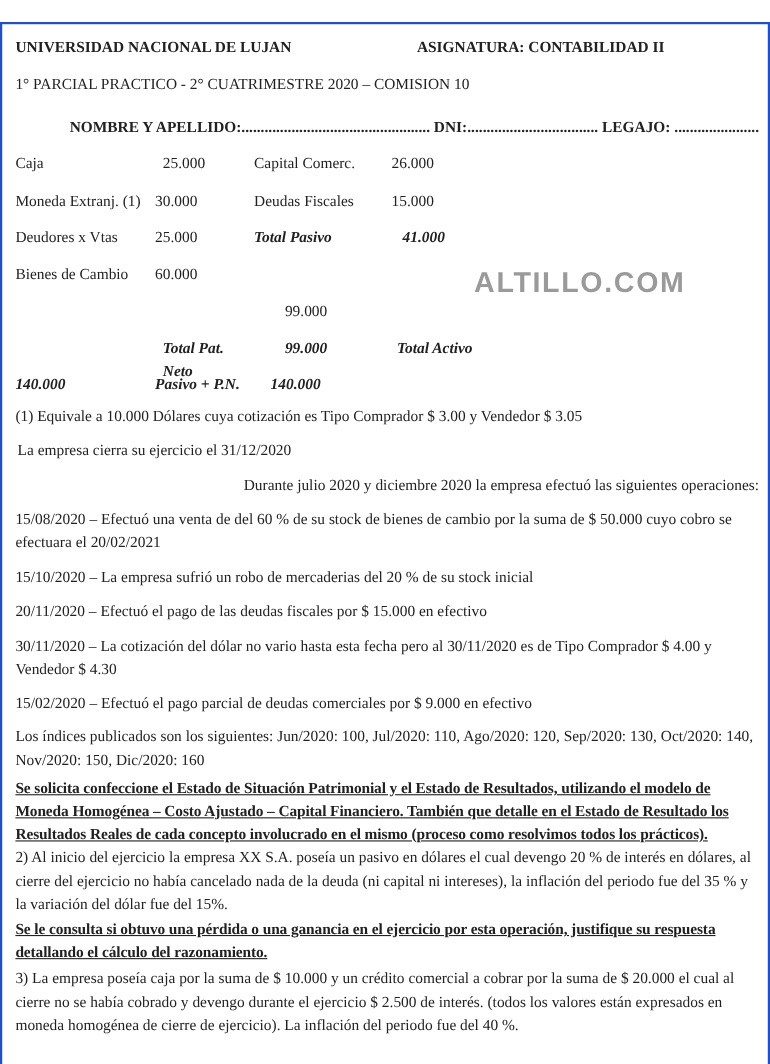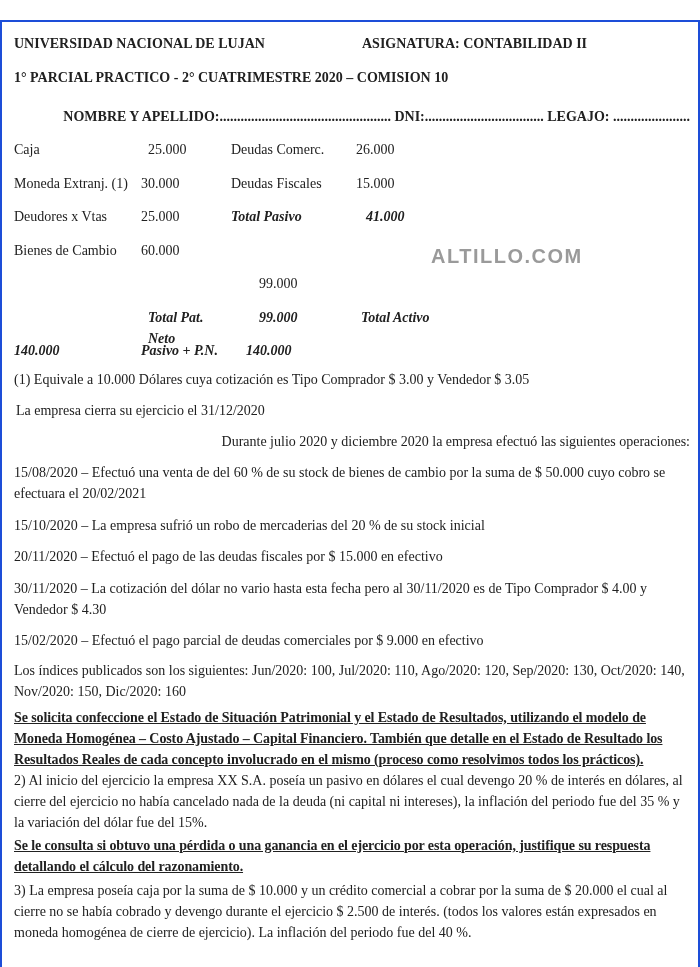--- a/index.html
+++ b/index.html
@@ -13,22 +13,22 @@
     overflow:hidden;
     font-family:"Liberation Serif","DejaVu Serif",serif;
     font-size:14px; line-height:21px;
     color:#212121;
     margin-top:20px;
   }
   p { margin:0; }
   .b { font-weight:bold;font-style:italic; }
   .bu { font-weight:bold; text-decoration:underline; }
   .hdr-row { position:relative; height:21px; font-weight:bold; }
-  .hdr-right { position:absolute; left:348px; top:0; }
-  .exam-title { margin-top:13px; font-weight:bold; }
+  .hdr-right { position:absolute; left:365px; top:0; }
+  .exam-title { margin-top:13px; font-weight:normal; }
   .student-line { margin-top:18px; font-weight:bold; white-space:nowrap;text-align:right; }
   .intro { margin-top:9px; }
   .stmt {
     margin-top:12px;
     display:grid;
     grid-template-columns:127px 90px 125px auto;
     grid-template-rows:repeat(6,33.5px) 21px;
   }
   .stmt span { display:block; }
   .pad7  { padding-left:7px; }
@@ -45,21 +45,21 @@
   .op4 { margin-top:11px; }
   .op5 { margin-top:10px; }
   .indices { margin-top:9px; }
   .request1 { margin-top:5px; letter-spacing:-0.1px; }
   .q2 { margin-top:0; }
   .request2 { margin-top:2px; letter-spacing:-0.1px; }
   .q3 { margin-top:3px; }
   .watermark {
     position:absolute; left:429px; top:220px;
     font-family:"Liberation Sans","DejaVu Sans",sans-serif;
-    font-weight:bold; font-size:20px; line-height:28px;
+    font-weight:bold; font-size:26px; line-height:28px;
     color:#9a9a9a; letter-spacing:1.5px;
     user-select:none;
   }
 </style>
 </head>
 <body>
 
 <div class="page">
 
   <div class="hdr-row">
@@ -68,21 +68,21 @@
   </div>
 
   <p class="exam-title">1° PARCIAL PRACTICO - 2° CUATRIMESTRE 2020 – COMISION 10</p>
 
   <p class="student-line">NOMBRE Y APELLIDO:................................................. DNI:.................................. LEGAJO: ......................</p>
 
 
   <div class="stmt">
     <span>Caja</span>
     <span class="pad7">25.000</span>
-    <span>Deudas Comerc.</span>
+    <span>Capital Comerc.</span>
     <span>26.000</span>
 
     <span>Moneda Extranj. (1)</span>
     <span>30.000</span>
     <span>Deudas Fiscales</span>
     <span>15.000</span>
 
     <span>Deudores x Vtas</span>
     <span>25.000</span>
     <span class="b">Total Pasivo</span>

